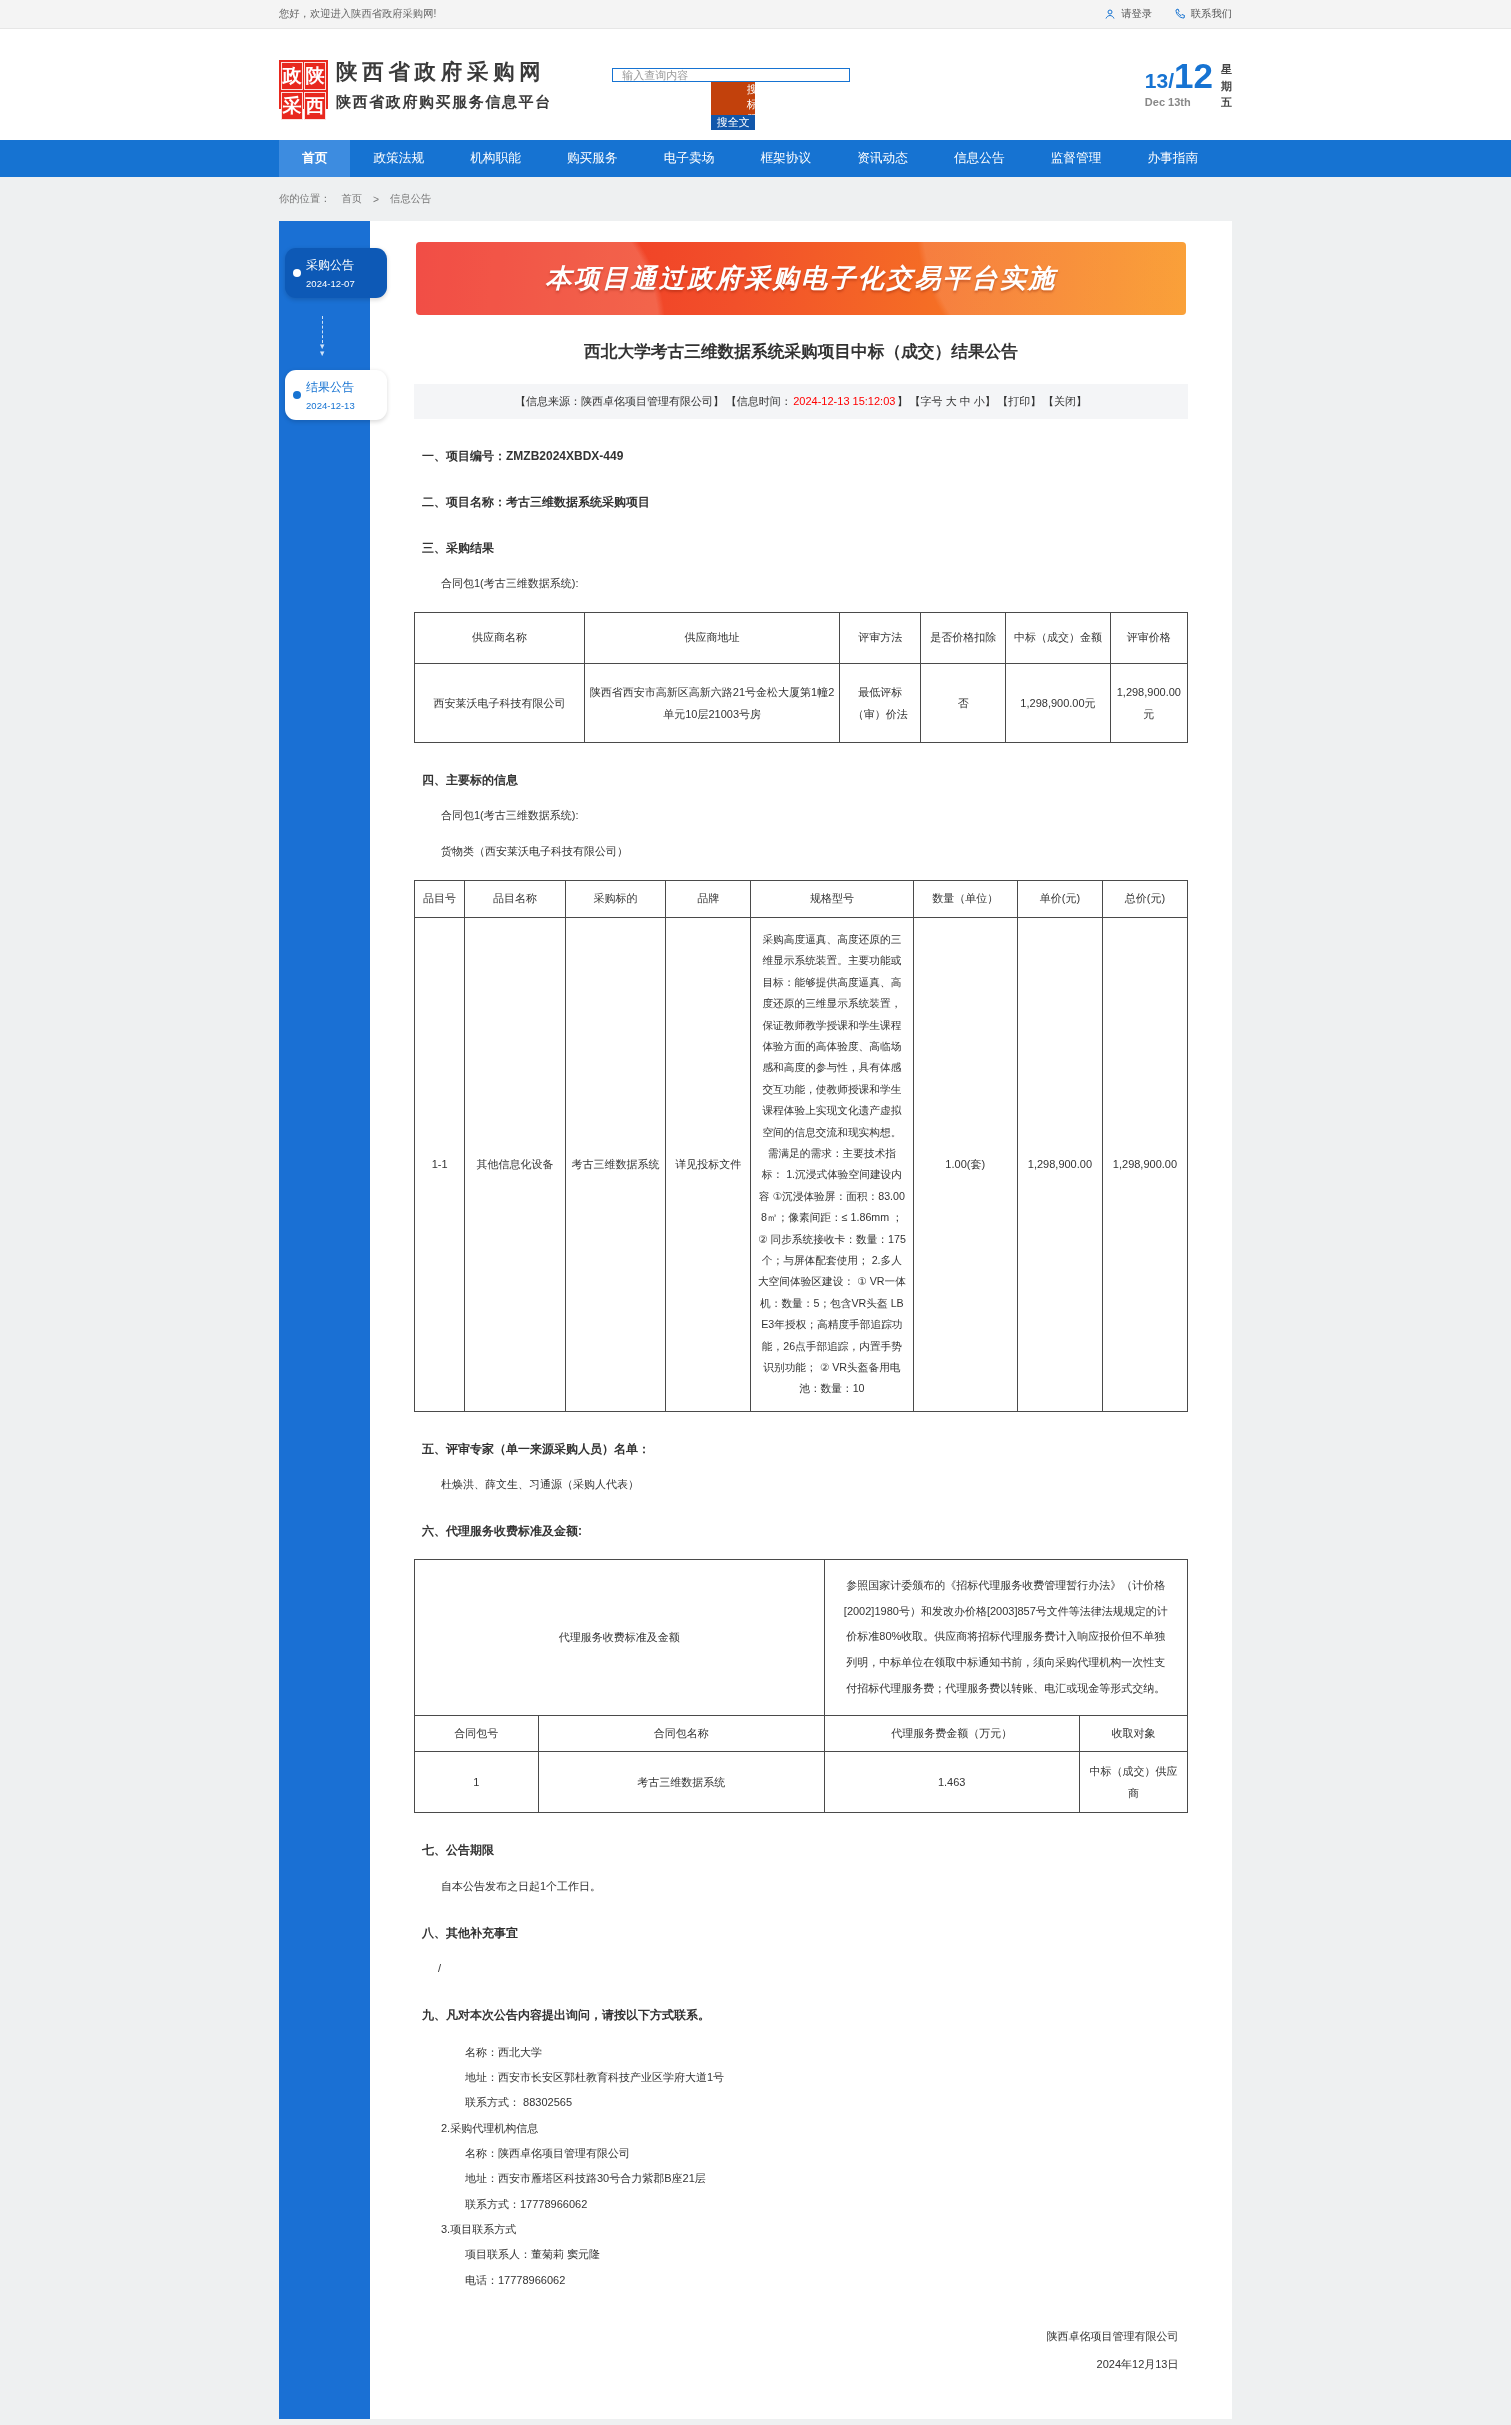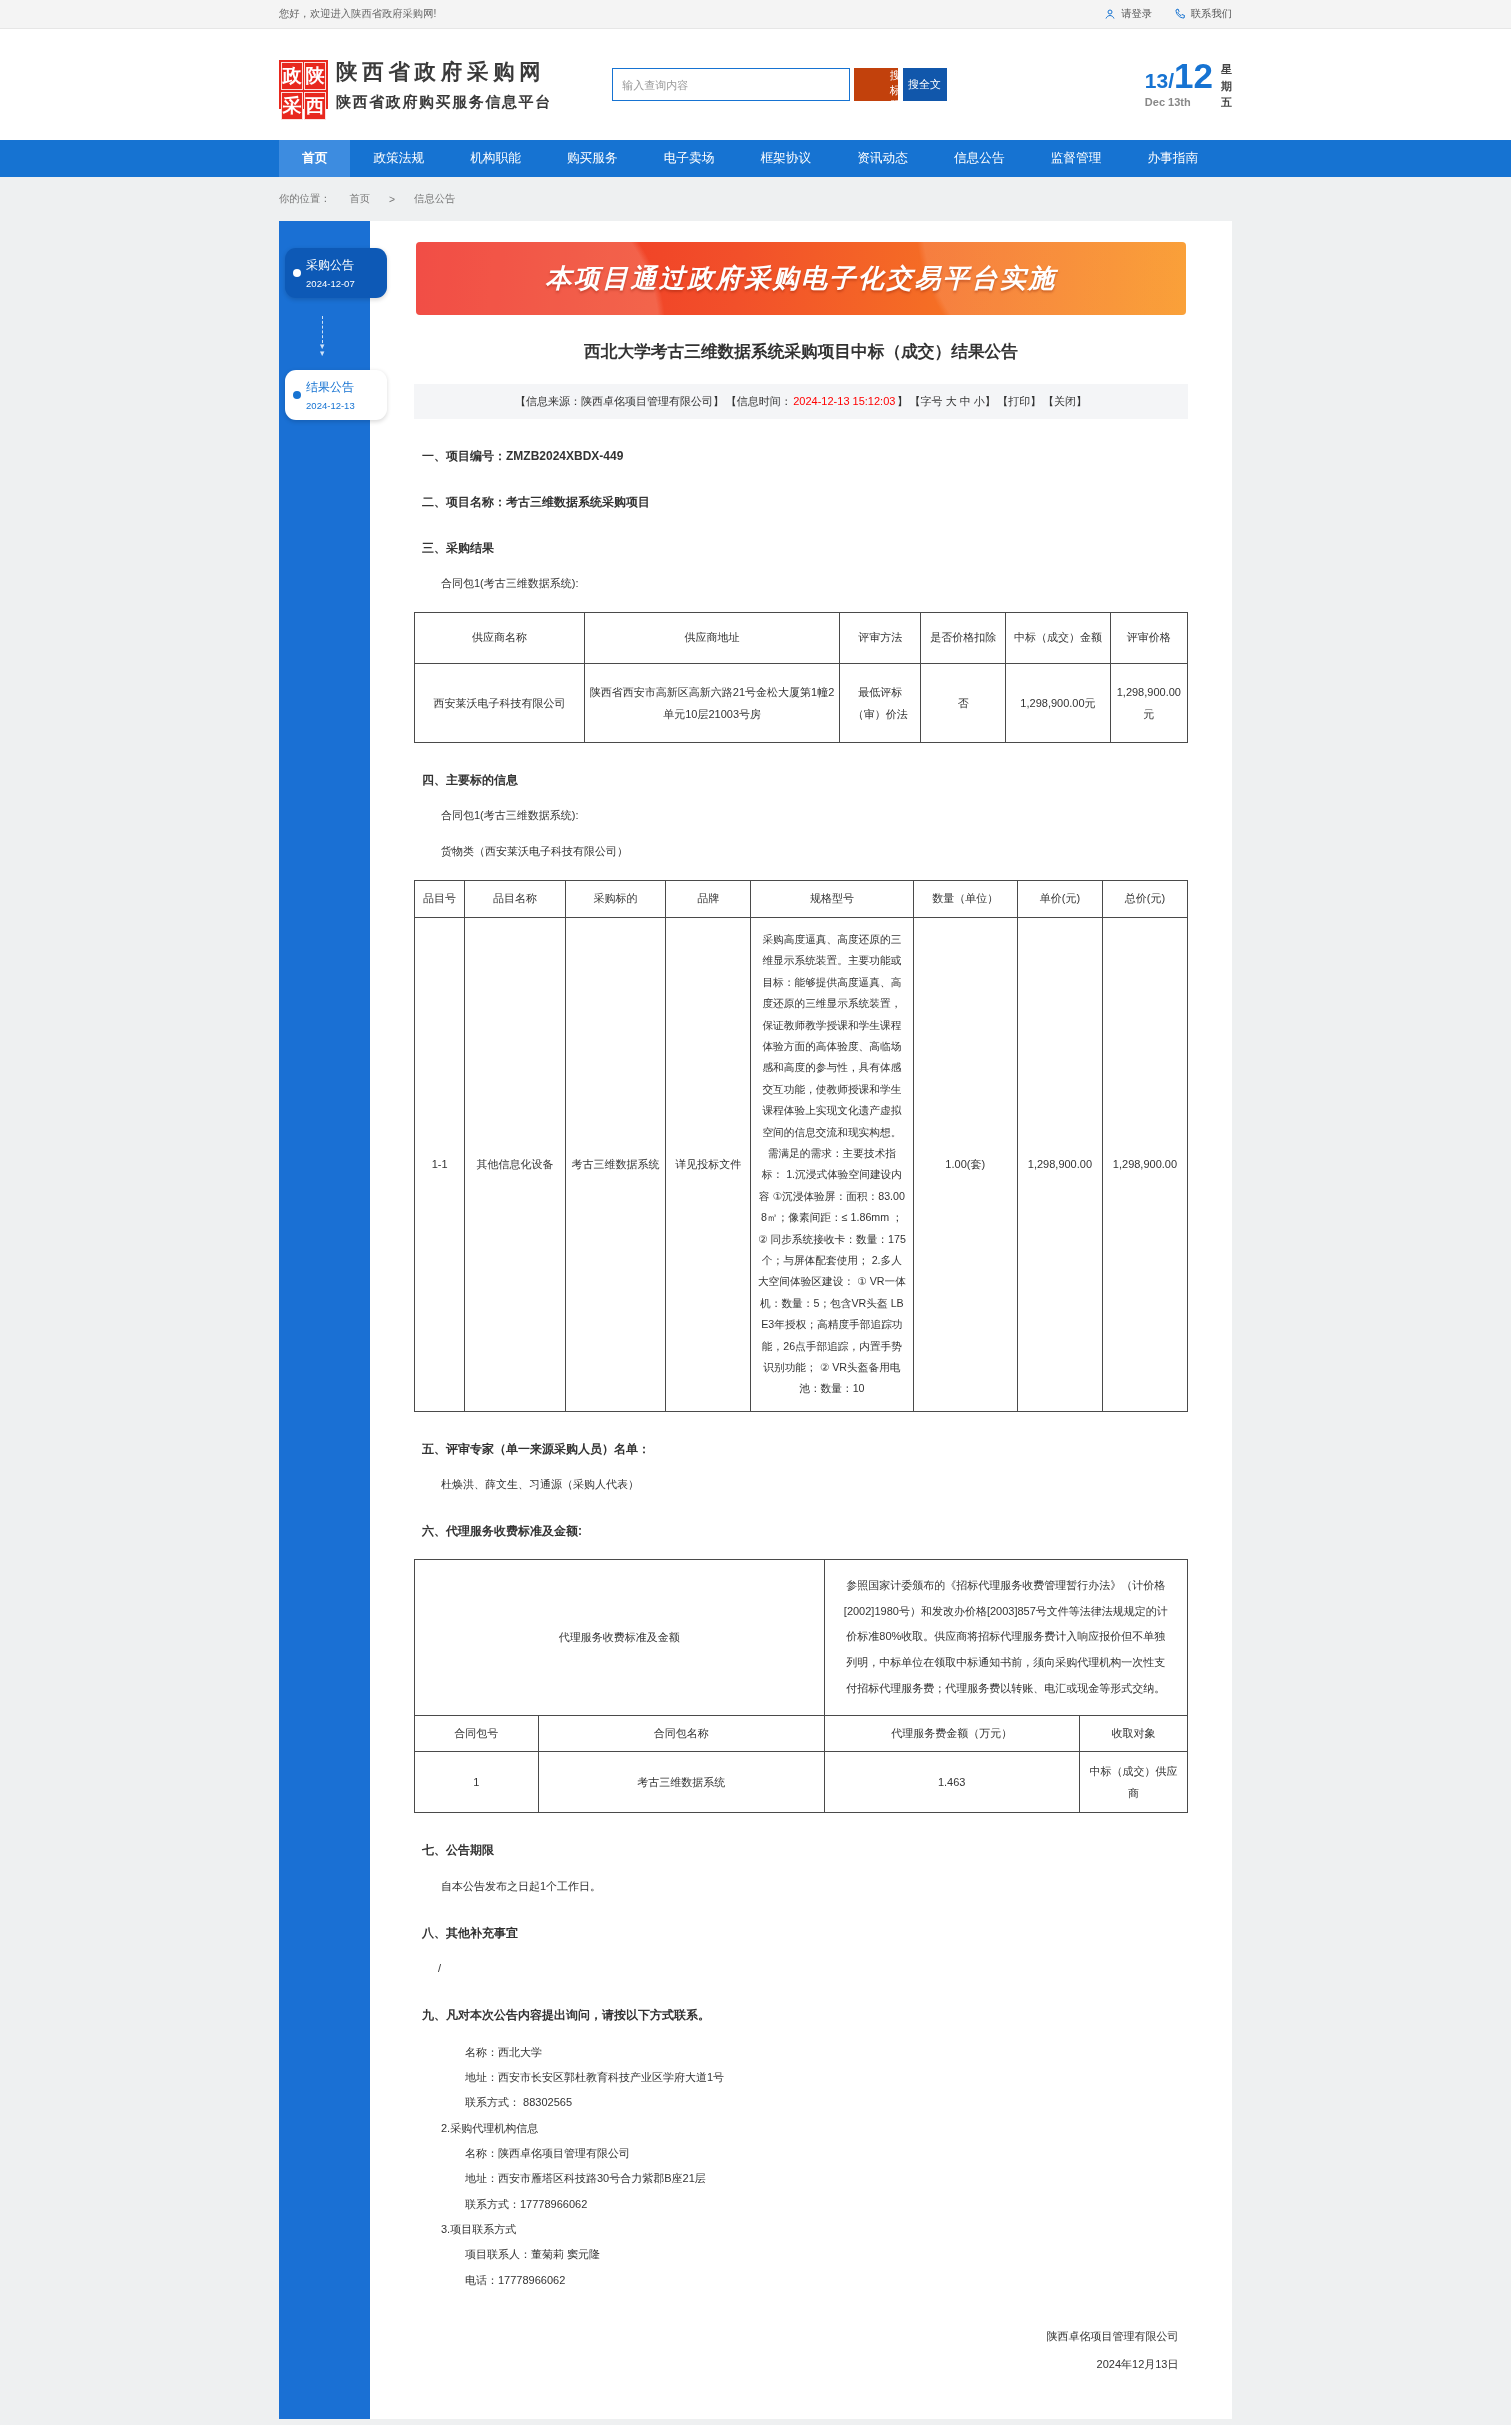--- a/index.html
+++ b/index.html
@@ -15,21 +15,21 @@
   .top-link svg { display:block; }
 
   
   .header { background:#fff; height:111px; }
   .header .container { display:flex; align-items:center; height:100%; }
   .logo-block { display:flex; align-items:center; gap:8px; }
   .logo-stamp { width:49px; height:49px; background:#e8281e; display:grid; grid-template-columns:1fr 1fr; grid-template-rows:1fr 1fr; gap:1.6px; padding:2.4px; }
   .logo-stamp span { background:#e8281e; color:#fff; font-weight:bold; font-size:19px; display:flex; align-items:center; justify-content:center; border:0.8px solid rgba(255,255,255,.85); }
   .site-names .t1 { font-size:21.4px; font-weight:bold; letter-spacing:4.8px; color:#3a3a3a; }
   .site-names .t2 { font-size:15px; font-weight:bold; letter-spacing:1.6px; color:#3a3a3a; margin-top:6.4px; }
-  .search-block { margin-left:60px; display:flex; align-items:center; height:33px; }
+  .search-block { margin-left:60px; display:flex; align-items:center; height:33px;flex-direction:column; }
   .search-input { width:238px; height:33px; border:1.6px solid #1673d2; padding:0 9.5px; font-size:11px; color:#333; outline:none; background:#fff; }
   .search-input::placeholder { color:#999; }
   .btn-search { height:33px; width:44px; border:none; color:#fff; font-size:11px; cursor:pointer; }
   .btn-search.title { background:#c2410c; margin-left:4px;padding-left:36px; }
   .btn-search.full { background:#1157ab; margin-left:4.8px; }
   .date-block { margin-left:auto; display:flex; align-items:flex-start; gap:8px; }
   .date-nums { text-align:left; }
   .date-line { color:#1673d2; font-weight:bold; line-height:1; }
   .date-line .small { font-size:21px; }
   .date-line .big { font-size:35px; }
@@ -37,21 +37,21 @@
   .weekday { display:flex; flex-direction:column; font-size:11px; color:#444; font-weight:bold; line-height:1.5; padding-top:3.2px; }
 
   
   .nav { background:#1673d2; height:37px; }
   .nav ul { list-style:none; display:flex; height:37px; }
   .nav li { color:#fff; font-size:12.7px; padding:0 23px; display:flex; align-items:center; cursor:pointer; }
   .nav li.active { background:#3d8ce0; font-weight:bold; }
 
   
   .crumb-wrap { height:44px; }
-  .crumb { display:flex; align-items:center; height:100%; font-size:10.3px; color:#777; gap:19px; }
+  .crumb { display:flex; align-items:center; height:100%; font-size:10.3px; color:#777; gap:11px; }
   .crumb .lnk { color:#777; cursor:pointer; }
 
   
   .main { display:flex; align-items:stretch; min-height:2089px; margin-bottom:9.5px; }
   .sidebar { width:91px; background:#1a70d4; flex-shrink:0; padding-top:27px; overflow:visible; position:relative; }
   .side-item { width:102px; margin-left:6.4px; border-radius:11px; padding:9.5px 8px 9.5px 20.7px; position:relative; margin-bottom:12.7px; box-shadow:0 1.6px 4px rgba(0,0,0,.15); cursor:pointer; }
   .side-item .dot { position:absolute; left:8px; top:50%; margin-top:-4px; width:8px; height:8px; border-radius:50%; }
   .side-item.blue { background:#0d59b6; color:#fff; }
   .side-item.blue .dot { background:#fff; }
   .side-item.white { background:#fff; color:#1673d2; }

